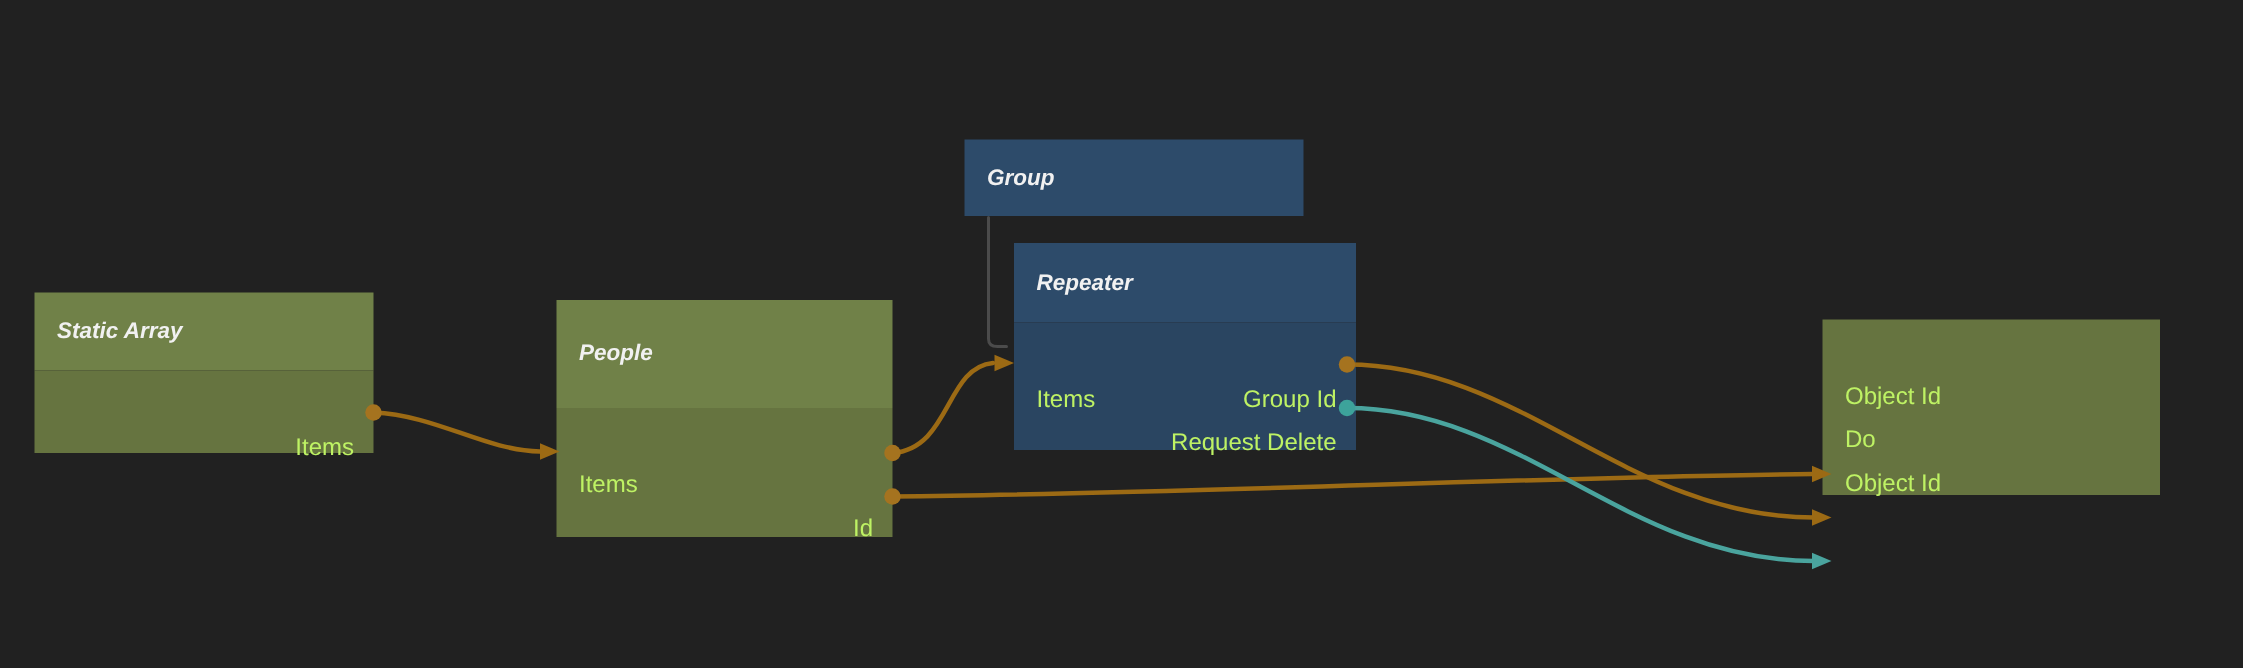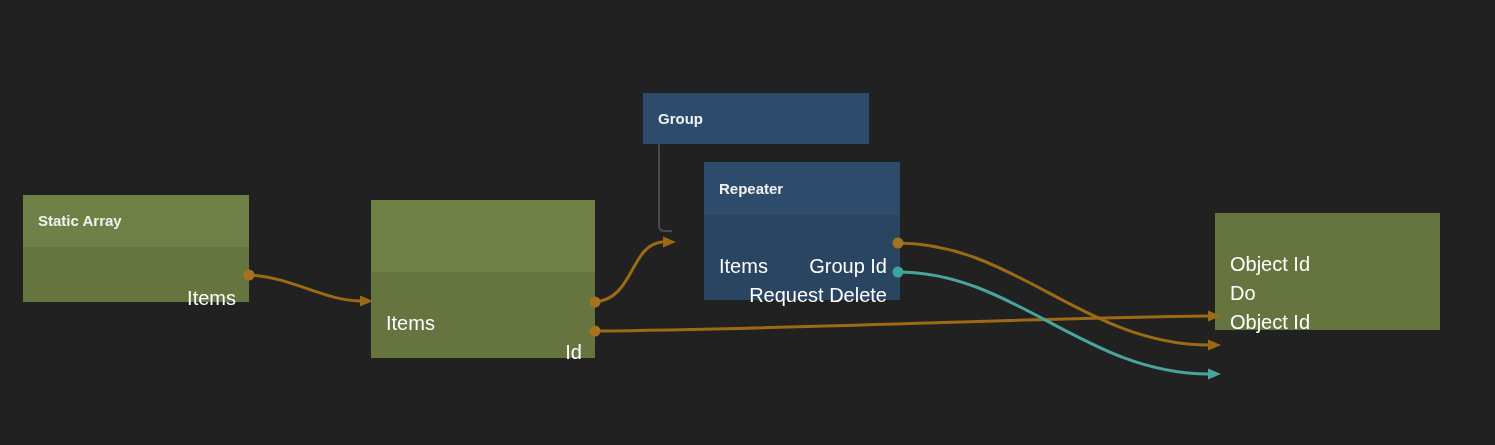--- a/index.html
+++ b/index.html
@@ -7,25 +7,25 @@
        font-family:"Liberation Sans","DejaVu Sans",sans-serif;}
   .canvas{position:absolute;inset:0;width:1495px;height:445px;}
   .node{position:absolute;box-sizing:border-box;}
   .node .hd{display:flex;flex-direction:column;justify-content:center;
             padding:0 15px;box-sizing:border-box;}
   .node .bd{padding:13px 0 0 0;box-sizing:border-box;}
   .green .hd{background:var(--node-green-header,#708148);}
   .green .bd{background:var(--node-green-body,#667440);}
   .blue .hd{background:var(--node-blue-header,#2d4b6a);}
   .blue .bd{background:var(--node-blue-body,#2a4561);}
-  .title{color:#f1f1f1;font-size:15px;font-weight:600;line-height:22px;}
+  .title{color:#f1f1f1;font-size:15px;font-weight:600;line-height:22px;font-style:italic;}
   .subtitle{color:rgba(255,255,255,0.42);font-size:14px;font-weight:400;line-height:20px;}
   .row{height:29px;display:flex;align-items:center;justify-content:space-between;
        padding:0 13px 0 15px;}
-  .lbl{color:#ffffff;font-size:20px;font-weight:400;white-space:nowrap;margin-top:48px;}
+  .lbl{color:#bef264;font-size:16px;font-weight:400;white-space:nowrap;margin-top:48px;}
   .lbl.r{margin-left:auto;}
   .wires{position:absolute;inset:0;pointer-events:none;}
   .wires path{fill:none;stroke-width:3;stroke-linecap:round;pointer-events:stroke;}
   .wires path.thin{stroke-width:2;}
   .wires polygon,.wires circle{pointer-events:auto;}
 </style>
 </head>
 <body>
 
 <div class="canvas">
@@ -36,38 +36,39 @@
     </div>
     <div class="bd" style="height:55px">
       <div class="row">
         <span class="lbl r">Items</span>
       </div>
     </div>
   </div>
 
   <div class="node green" style="left:371px;top:200px;width:224px;height:158px">
     <div class="hd" style="height:72px">
+      <div class="title">People</div>
     </div>
     <div class="bd" style="height:86px">
       <div class="row">
         <span class="lbl">Items</span>
       </div>
       <div class="row">
         <span class="lbl r">Id</span>
       </div>
     </div>
   </div>
 
   <div class="node blue" style="left:643px;top:93px;width:226px;height:51px">
     <div class="hd" style="height:51px">
       <div class="title">Group</div>
     </div>
   </div>
 
-  <div class="node blue" style="left:704px;top:162px;width:196px;height:138px">
+  <div class="node blue" style="left:676px;top:162px;width:228px;height:138px">
     <div class="hd" style="height:53px">
       <div class="title">Repeater</div>
     </div>
     <div class="bd" style="height:85px">
       <div class="row">
         <span class="lbl">Items</span>
         <span class="lbl">Group Id</span>
       </div>
       <div class="row">
         <span class="lbl r">Request Delete</span>

